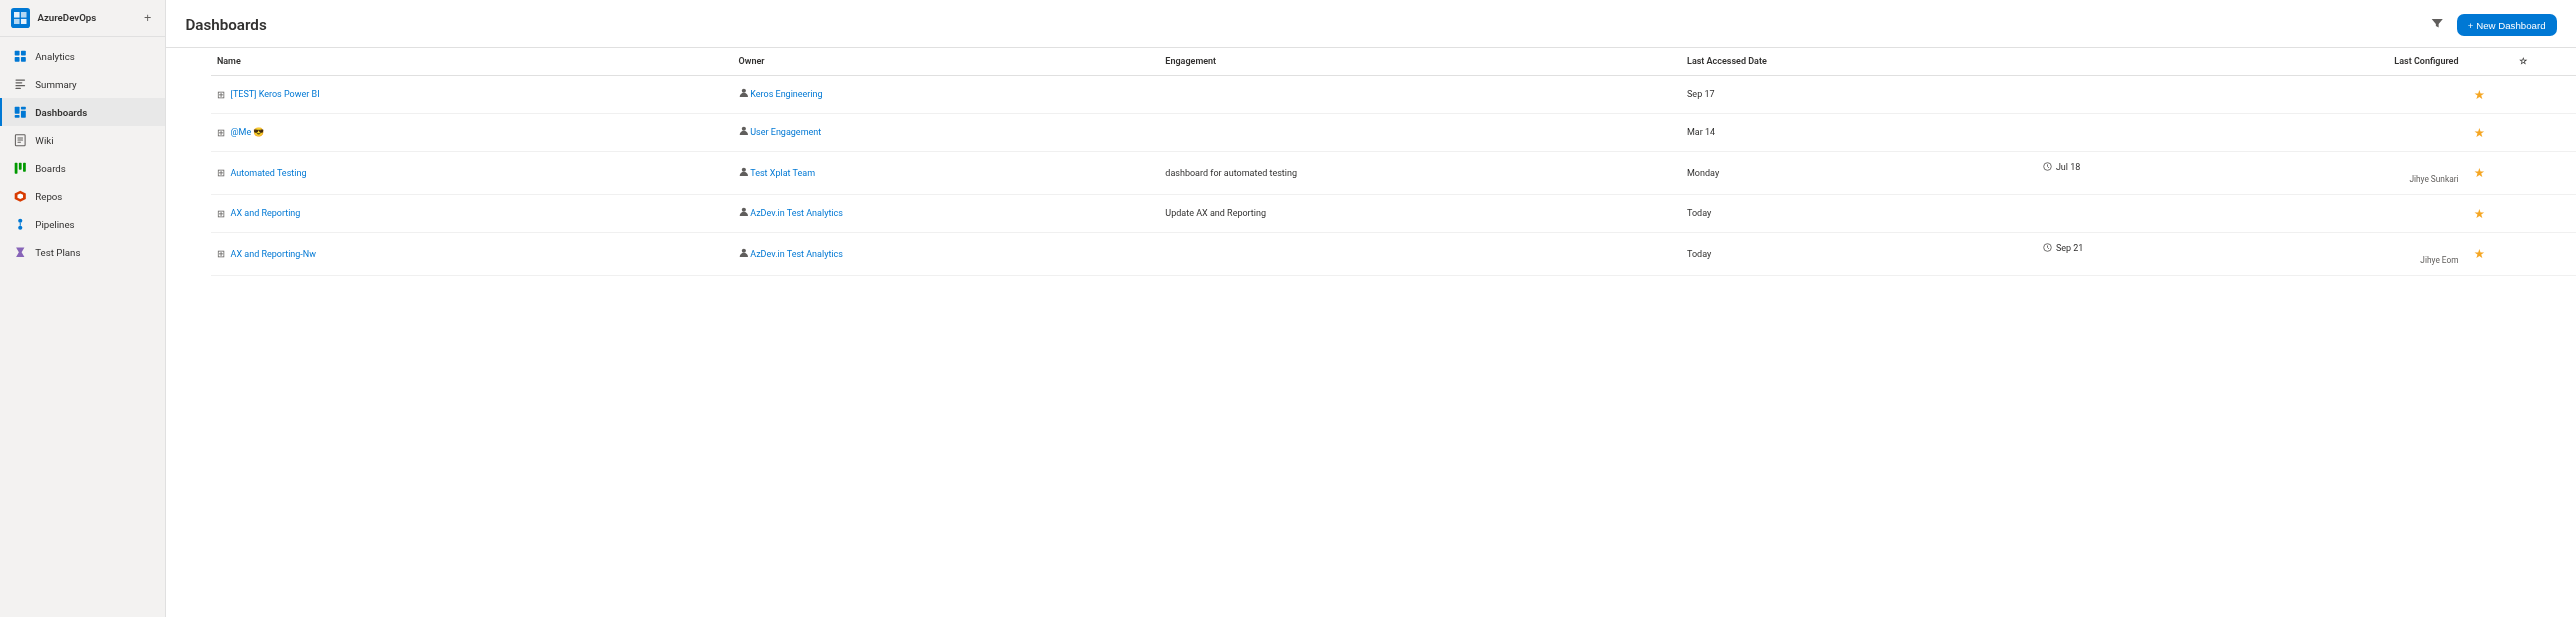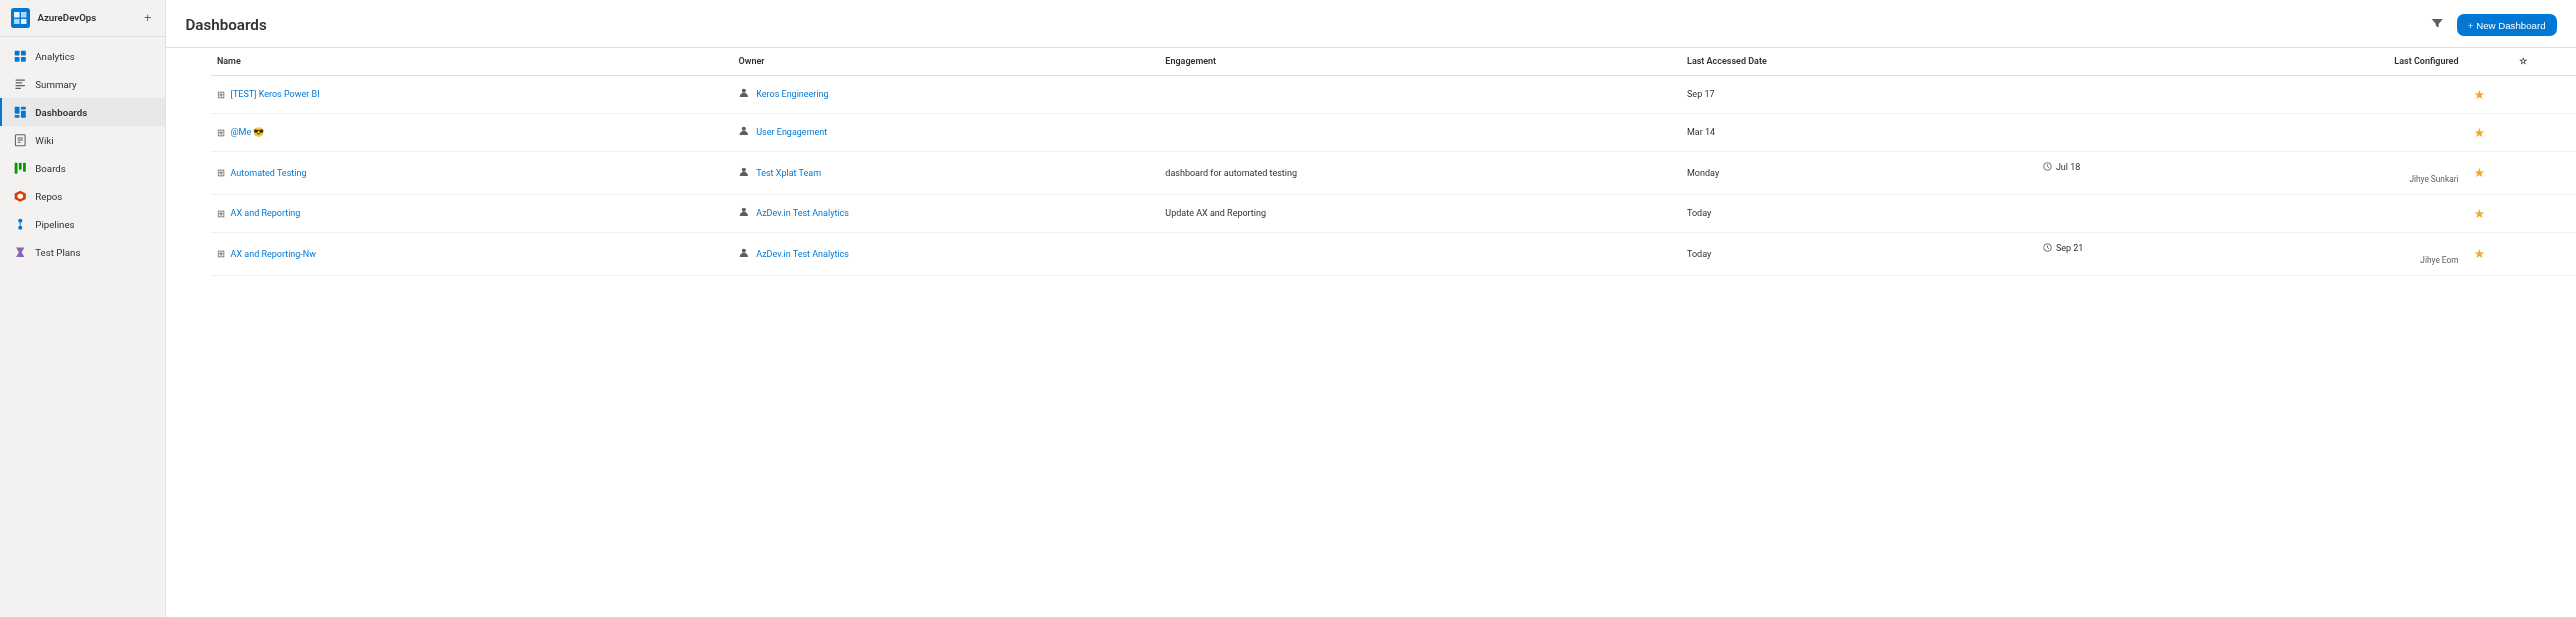--- a/index.html
+++ b/index.html
@@ -180,21 +180,21 @@
       font-size: 9.7px;
     }
     .dash-link {
       color: #0078d4;
       text-decoration: none;
       font-size: 9px;
     }
     .owner-cell {
       display: flex;
       align-items: center;
-      gap: 8px;
+      gap: 2px;
       color: #0078d4;
       font-size: 9px;
     }
     .owner-icon {
       font-size: 9px;
       color: #605e5c;
     }
     .last-configured-cell {
       display: flex;
       flex-direction: column;

